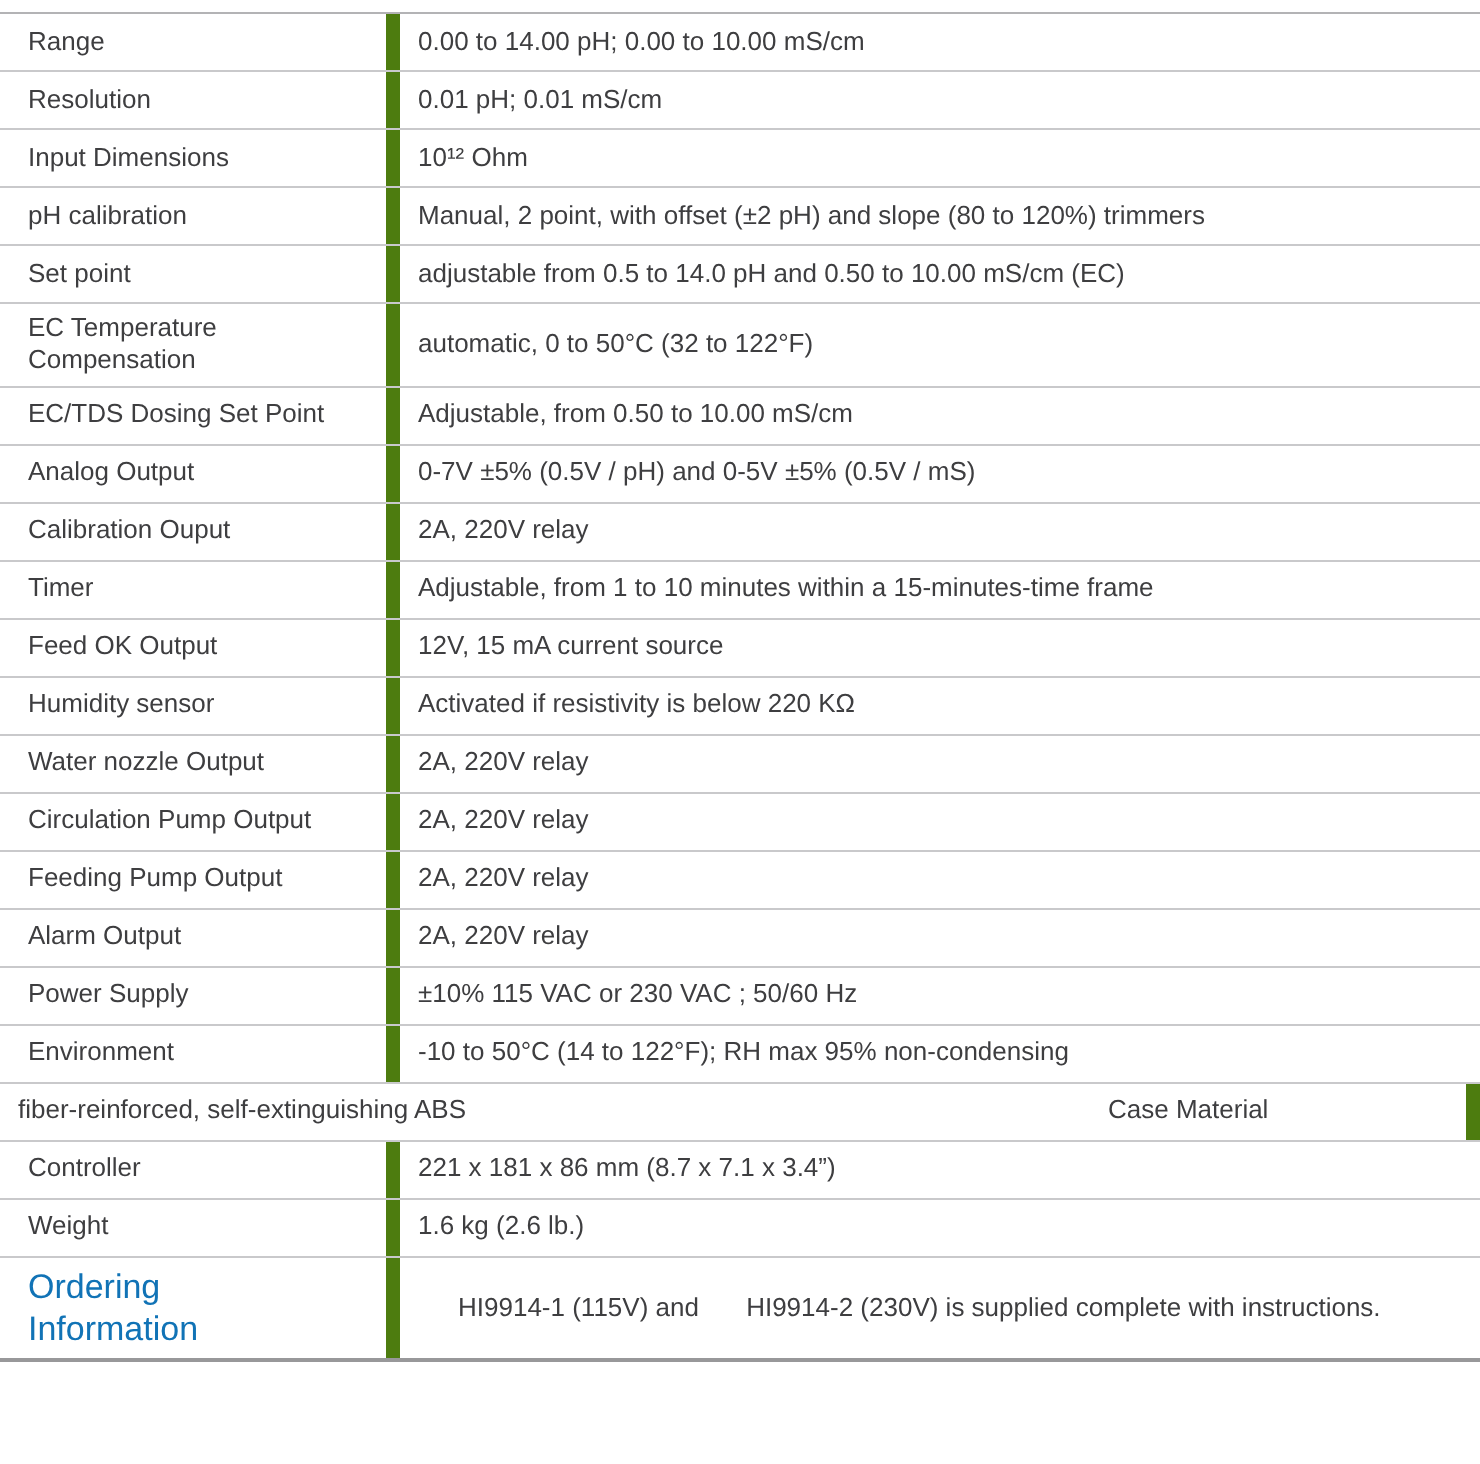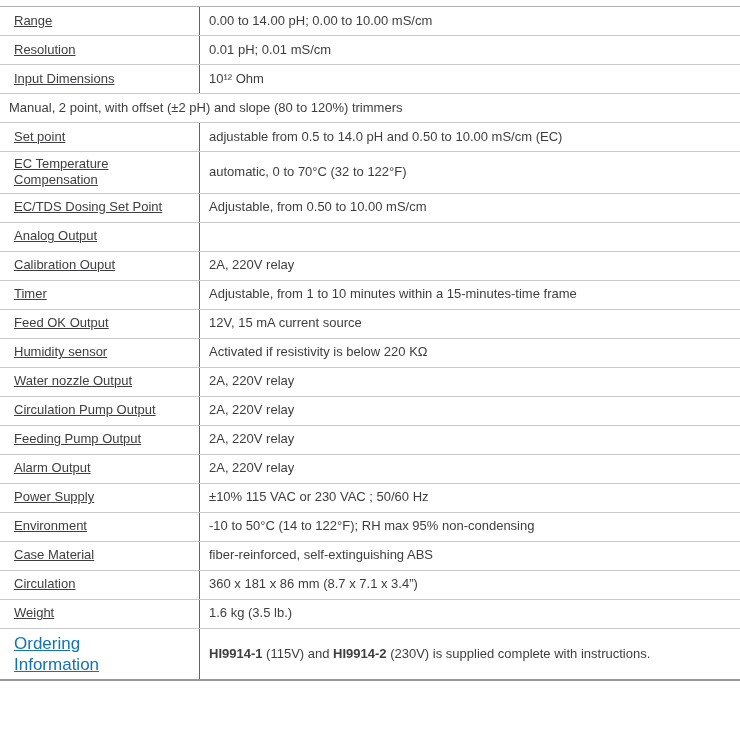--- a/index.html
+++ b/index.html
@@ -38,33 +38,33 @@
     padding-top: 4px;
     padding-bottom: 4px;
     font-size: 13px;
     line-height: 1.25;
   }
   .cell.label {
     width: 200px;
     flex: 0 0 200px;
     padding-left: 14px;
     padding-right: 10px;
-    border-right: 1px solid #4d7c0f;
-    text-decoration: underline;
+    border-right: 7px solid #4d7c0f;
   }
   .cell.label span {
     white-space: pre-line;
   }
   .cell.value {
     flex: 1 1 auto;
     padding-left: 9px;
     padding-right: 12px;
   }
   .cell.value .bold {
-    font-weight: bold;
+    font-weight: normal;
+    margin-left: 20px;
   }
   .row.highlight .cell.label {
     color: #1173b6;
     font-size: 17px;
     line-height: 1.25;
   }
   .row.highlight {
     min-height: 42px;
   }
 </style>
@@ -91,53 +91,59 @@
       </div>
       <div class="row">
         <div class="cell label">
           <span>Input Dimensions</span>
         </div>
         <div class="cell value">
           <span><span>10¹² Ohm</span></span>
         </div>
       </div>
       <div class="row">
+        <div class="cell label">
+          <span>pH calibration</span>
+        </div>
         <div class="cell value">
           <span><span>Manual, 2 point, with offset (±2 pH) and slope (80 to 120%) trimmers</span></span>
         </div>
       </div>
       <div class="row">
         <div class="cell label">
           <span>Set point</span>
         </div>
         <div class="cell value">
           <span><span>adjustable from 0.5 to 14.0 pH and 0.50 to 10.00 mS/cm (EC)</span></span>
         </div>
       </div>
       <div class="row">
         <div class="cell label">
           <span>EC Temperature
 Compensation</span>
         </div>
         <div class="cell value">
-          <span><span>automatic, 0 to 70°C (32 to 122°F)</span></span>
+          <span><span>automatic, 0 to 50°C (32 to 122°F)</span></span>
         </div>
       </div>
       <div class="row">
         <div class="cell label">
           <span>EC/TDS Dosing Set Point</span>
         </div>
         <div class="cell value">
           <span><span>Adjustable, from 0.50 to 10.00 mS/cm</span></span>
         </div>
       </div>
       <div class="row">
         <div class="cell label">
           <span>Analog Output</span>
         </div>
+        <div class="cell value">
+          <span><span>0-7V ±5% (0.5V / pH)  and 0-5V ±5% (0.5V / mS)</span></span>
+        </div>
       </div>
       <div class="row">
         <div class="cell label">
           <span>Calibration Ouput</span>
         </div>
         <div class="cell value">
           <span><span>2A, 220V relay</span></span>
         </div>
       </div>
       <div class="row">
@@ -206,41 +212,41 @@
       </div>
       <div class="row">
         <div class="cell label">
           <span>Environment</span>
         </div>
         <div class="cell value">
           <span><span>-10 to 50°C (14 to 122°F); RH max 95% non-condensing</span></span>
         </div>
       </div>
       <div class="row">
+        <div class="cell value">
+          <span><span>fiber-reinforced, self-extinguishing ABS</span></span>
+        </div>
         <div class="cell label">
           <span>Case Material</span>
         </div>
-        <div class="cell value">
-          <span><span>fiber-reinforced, self-extinguishing ABS</span></span>
-        </div>
-      </div>
-      <div class="row">
-        <div class="cell label">
-          <span>Circulation</span>
-        </div>
-        <div class="cell value">
-          <span><span>360 x 181 x 86 mm (8.7 x 7.1 x 3.4”)</span></span>
+      </div>
+      <div class="row">
+        <div class="cell label">
+          <span>Controller</span>
+        </div>
+        <div class="cell value">
+          <span><span>221 x 181 x 86 mm (8.7 x 7.1 x 3.4”)</span></span>
         </div>
       </div>
       <div class="row">
         <div class="cell label">
           <span>Weight</span>
         </div>
         <div class="cell value">
-          <span><span>1.6 kg (3.5 lb.)</span></span>
+          <span><span>1.6 kg (2.6 lb.)</span></span>
         </div>
       </div>
       <div class="row highlight">
         <div class="cell label">
           <span>Ordering
 Information</span>
         </div>
         <div class="cell value">
           <span><span class="bold">HI9914-1</span><span> (115V) and </span><span class="bold">HI9914-2</span><span> (230V) is supplied complete with instructions.</span></span>
         </div>

